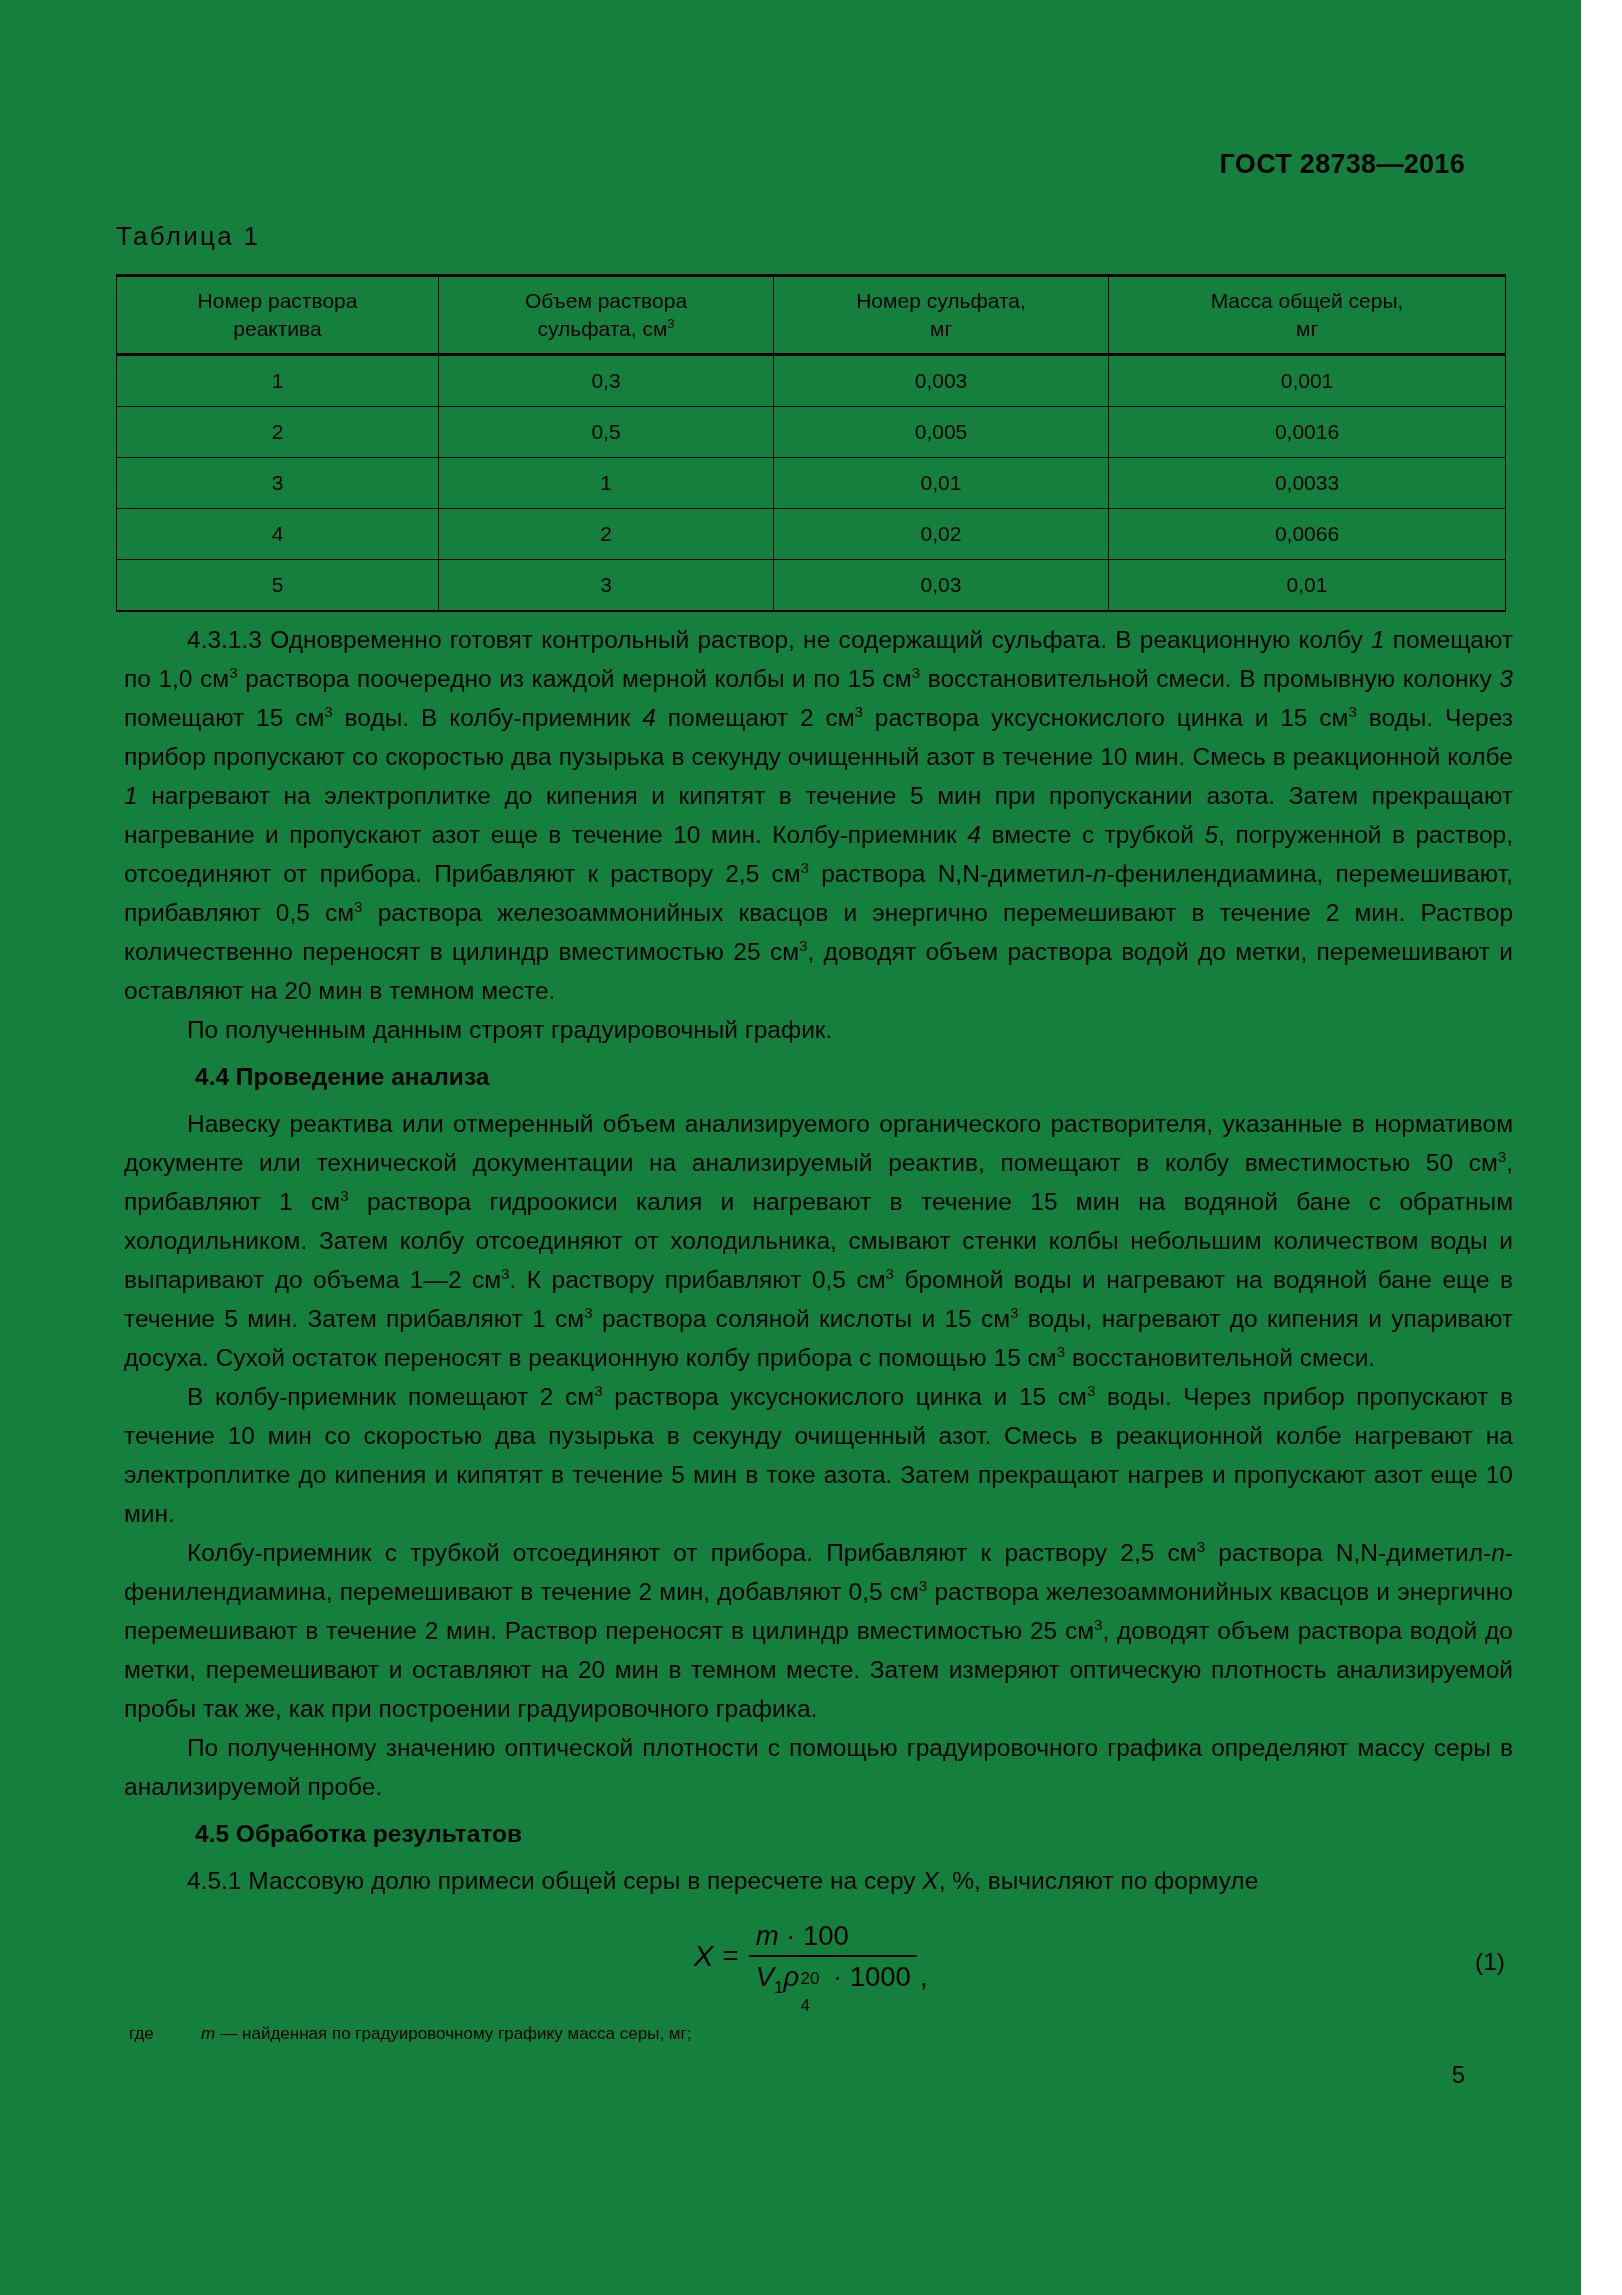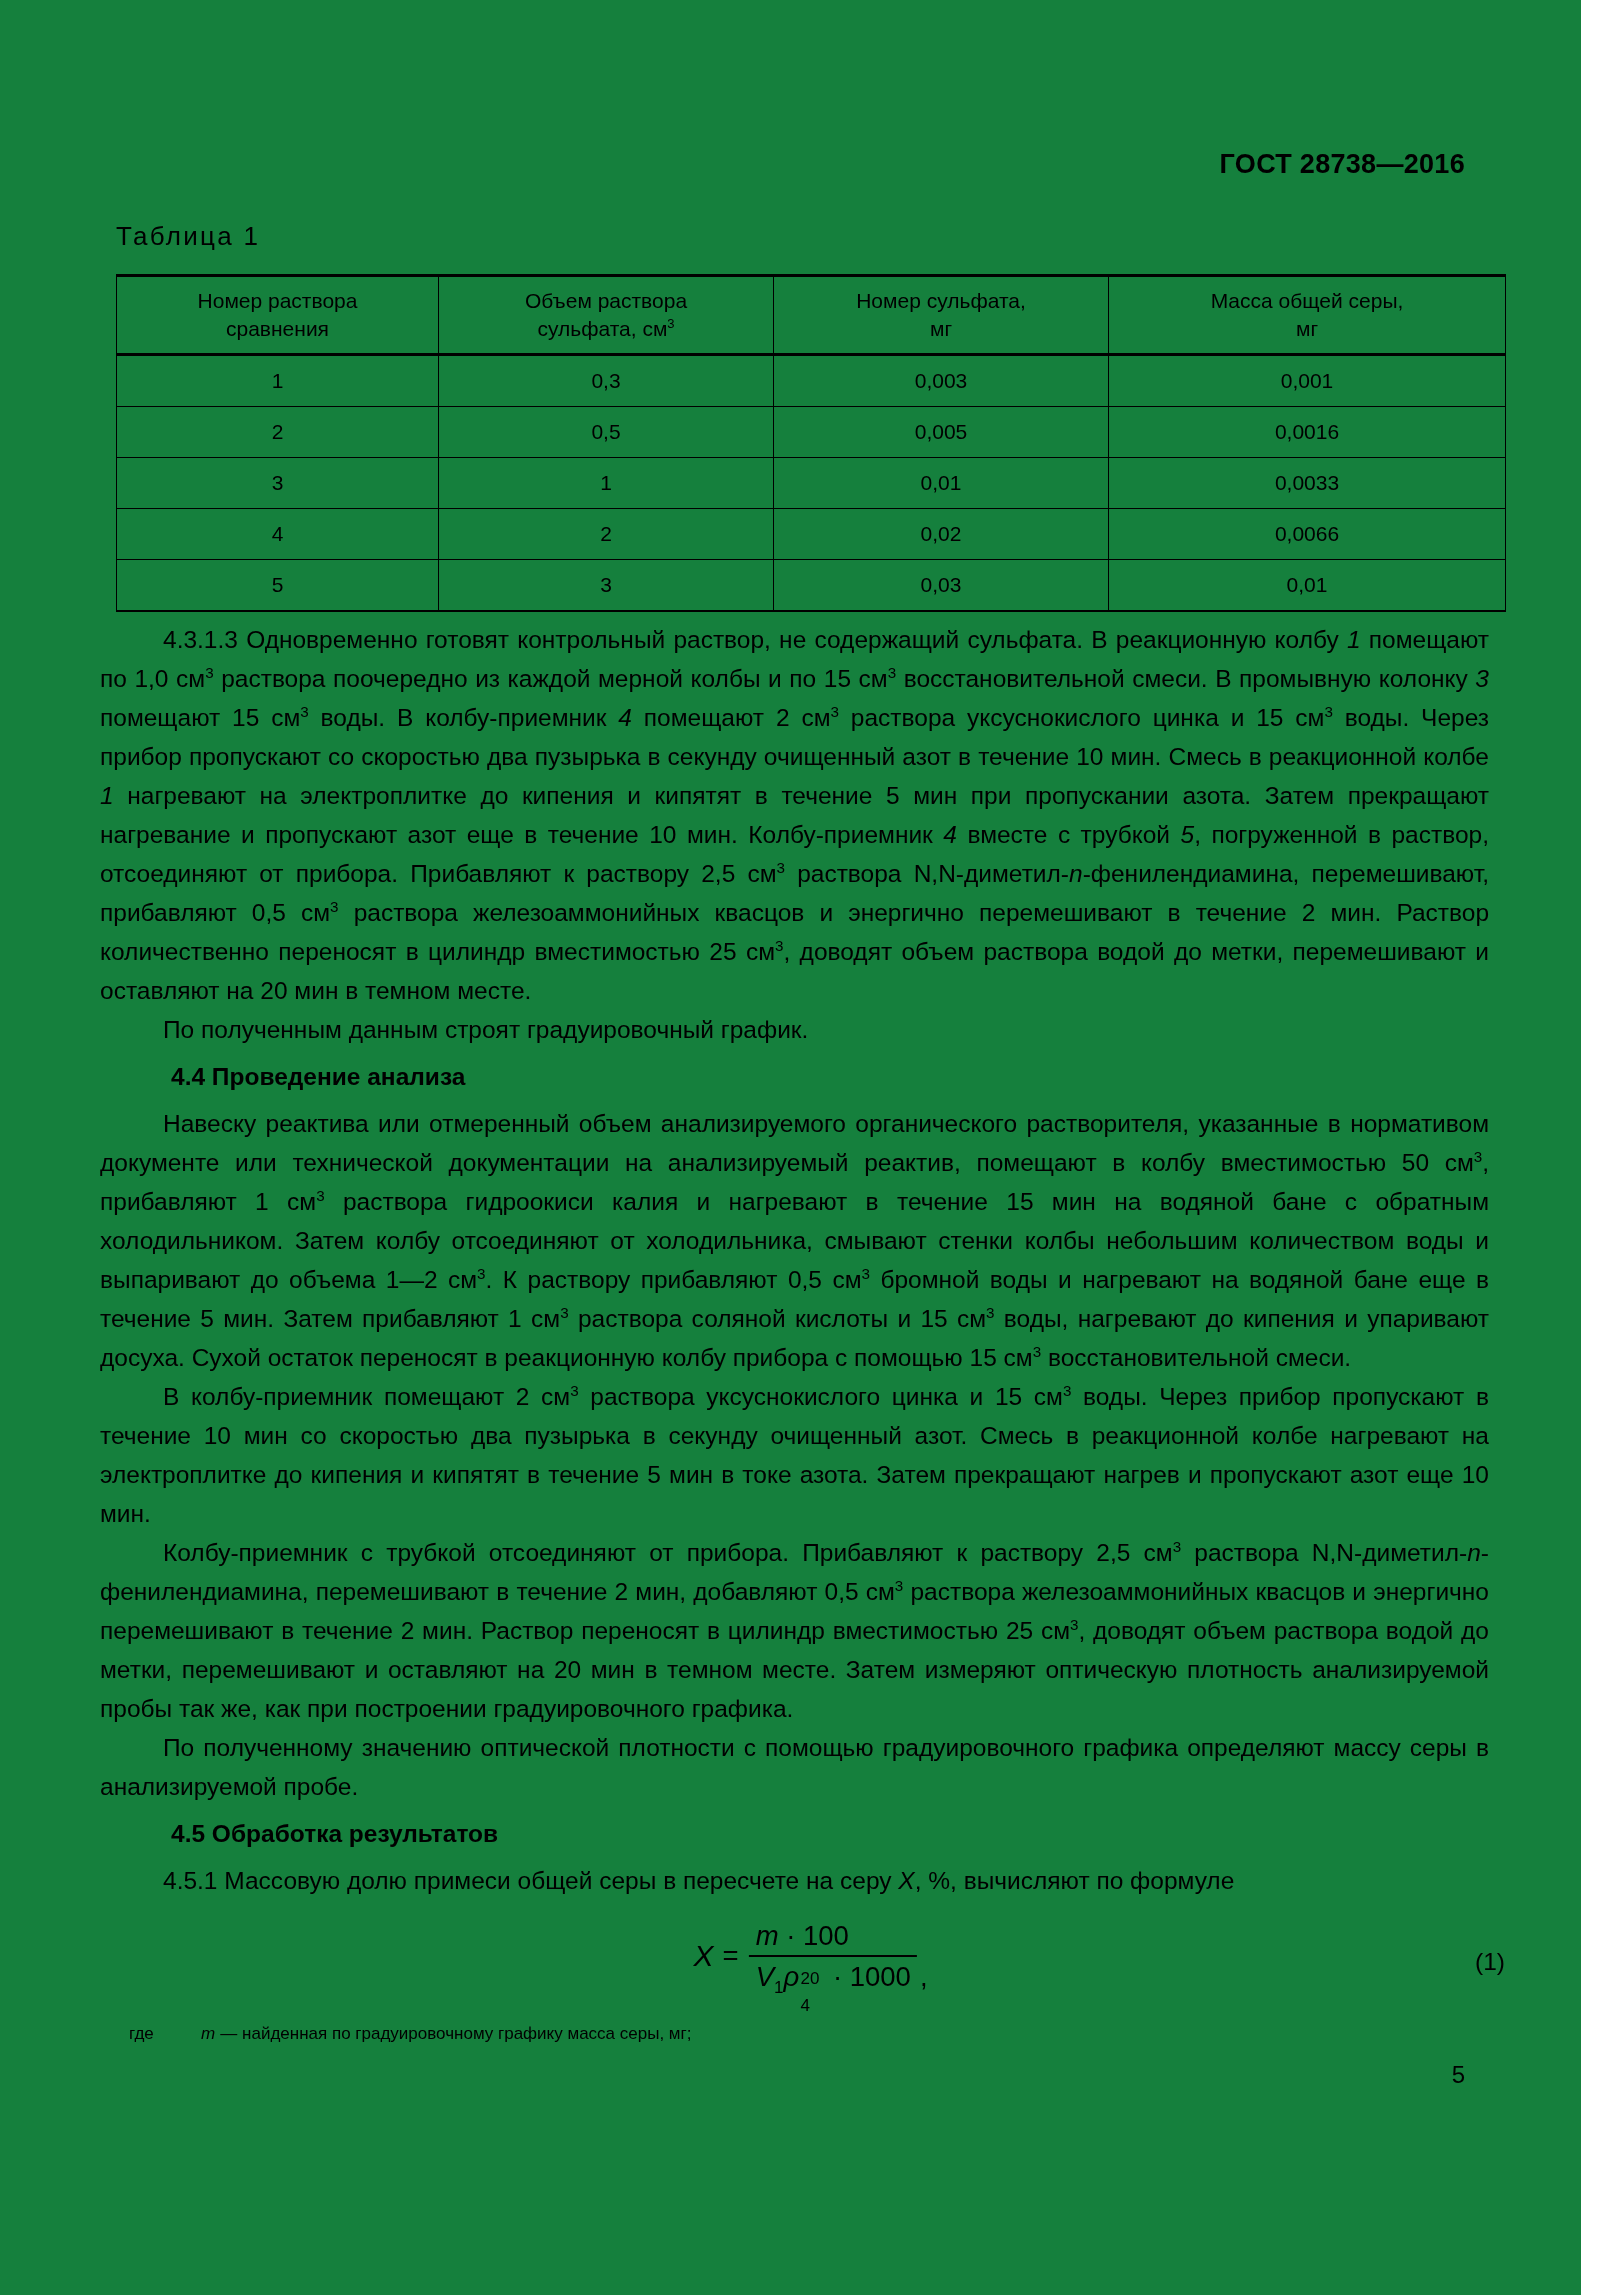--- a/index.html
+++ b/index.html
@@ -78,21 +78,21 @@
   }
   sup {
     font-size: 0.62em;
     vertical-align: super;
     line-height: 0;
   }
 
   
   .body-block {
     position: absolute;
-    left: 100px;
+    left: 124px;
     width: 1389px;
   }
   p.para {
     margin: 0;
     font-size: 24.5px;
     line-height: 39px;
     text-align: justify;
     text-justify: inter-word;
     text-indent: 63px;
     hyphens: none;
@@ -221,21 +221,21 @@
     <colgroup>
       <col class="c1">
         <col class="c2">
         <col class="c3">
         <col class="c4">
     </colgroup>
     <thead>
       <tr>
         <th>
           <span>Номер раствора</span><br>
-          <span>сравнения</span>
+          <span>реактива</span>
         </th>
         <th>
           <span>Объем раствора</span><br>
           <span>сульфата, см</span><sup>3</sup>
         </th>
         <th>
           <span>Номер сульфата,</span><br>
           <span>мг</span>
         </th>
         <th>

